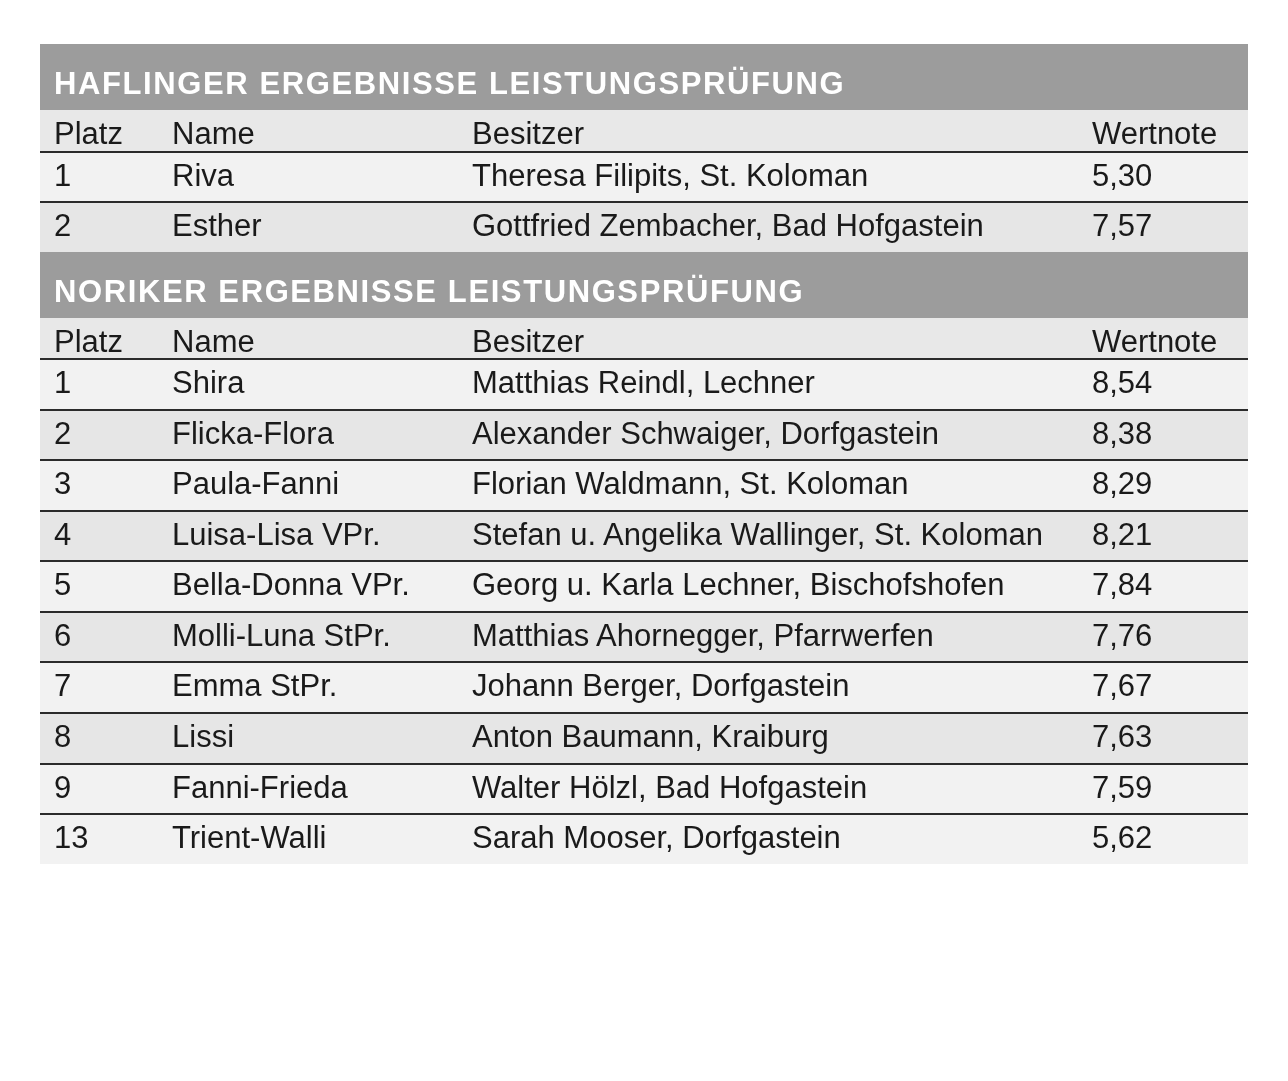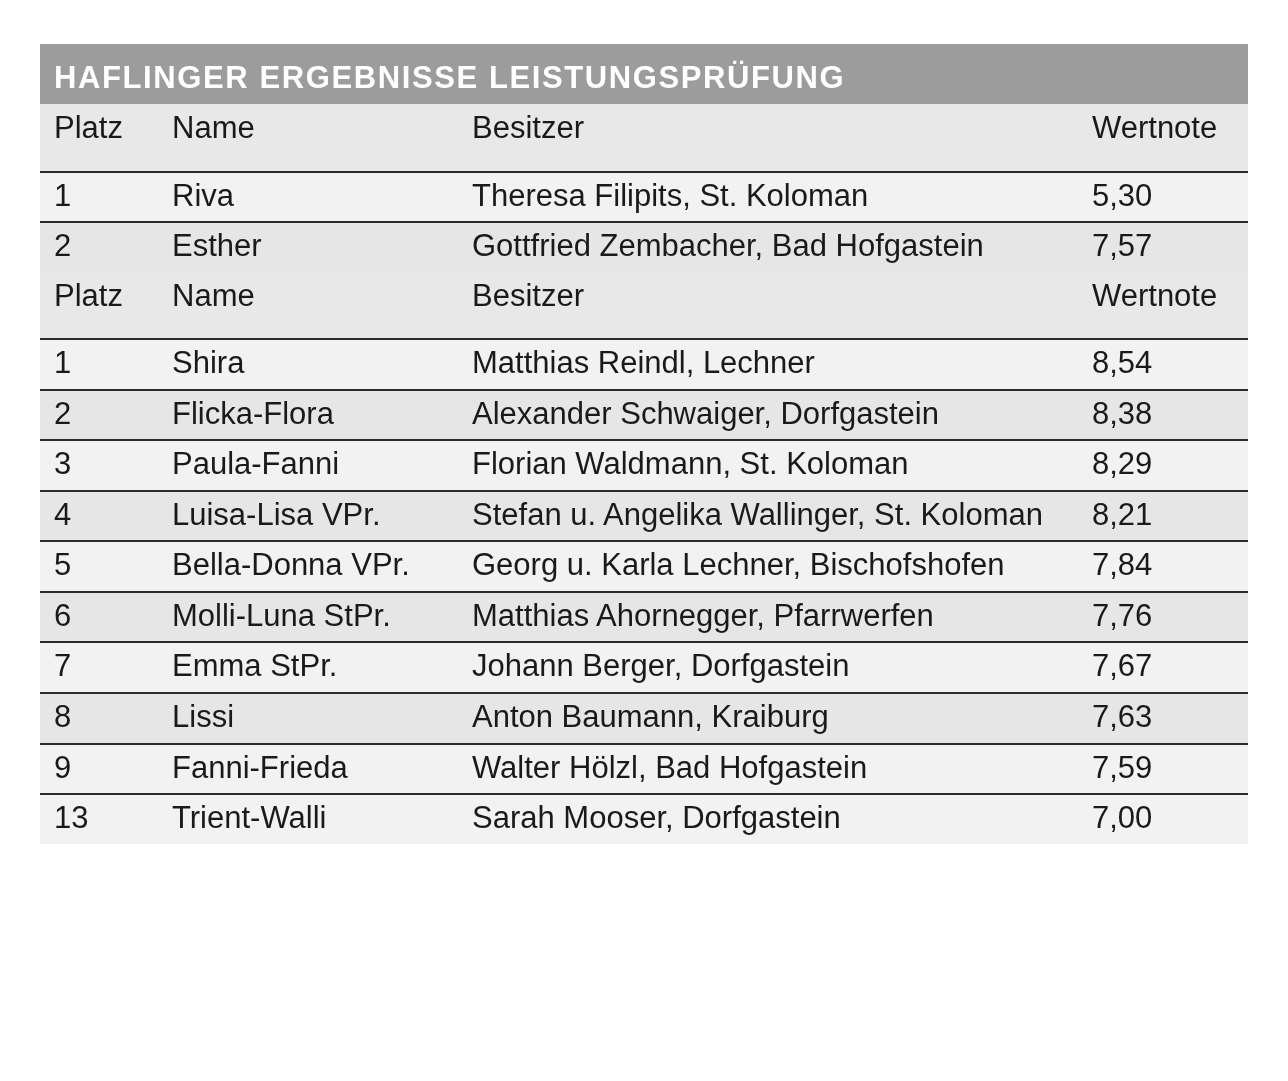--- a/index.html
+++ b/index.html
@@ -24,28 +24,28 @@
     width: 1208px;
     border-collapse: collapse;
     table-layout: fixed;
   }
   .section-band td {
     background: #9c9c9c;
     color: #ffffff;
     font-size: 31px;
     font-weight: bold;
     letter-spacing: 1.6px;
-    padding: 18px 14px 11px 14px;
+    padding: 24px 14px 11px 14px;
     line-height: 1;
     text-transform: uppercase;
   }
   .head-row td {
     background: #e8e8e8;
     font-size: 31px;
-    padding: 8px 14px 26px 14px;
+    padding: 8px 14px 0 14px;
     line-height: 1.05;
     border-bottom: 2px solid #2b2b2b;
     vertical-align: bottom;
   }
   .data-row td {
     font-size: 31px;
     padding: 7px 14px 9px 14px;
     line-height: 1.05;
     border-bottom: 2px solid #2b2b2b;
     background: #f2f2f2;
@@ -90,20 +90,23 @@
         <td>Theresa Filipits, St. Koloman</td>
         <td>5,30</td>
       </tr>
       <tr class="data-row alt last">
         <td>2</td>
         <td>Esther</td>
         <td>Gottfried Zembacher, Bad Hofgastein</td>
         <td>7,57</td>
       </tr>
 
+      <tr class="section-band">
+        <td colspan="4">NORIKER ERGEBNISSE LEISTUNGSPRÜFUNG</td>
+      </tr>
       <tr class="head-row">
         <td>Platz</td>
         <td>Name</td>
         <td>Besitzer</td>
         <td>Wertnote</td>
       </tr>
 
       <tr class="data-row">
         <td>1</td>
         <td>Shira</td>
@@ -155,18 +158,18 @@
       <tr class="data-row">
         <td>9</td>
         <td>Fanni-Frieda</td>
         <td>Walter Hölzl, Bad Hofgastein</td>
         <td>7,59</td>
       </tr>
       <tr class="data-row last">
         <td>13</td>
         <td>Trient-Walli</td>
         <td>Sarah Mooser, Dorfgastein</td>
-        <td>7,00</td>
+        <td>5,62</td>
       </tr>
 
     </tbody>
   </table>
 </div>
 
 </body></html>

